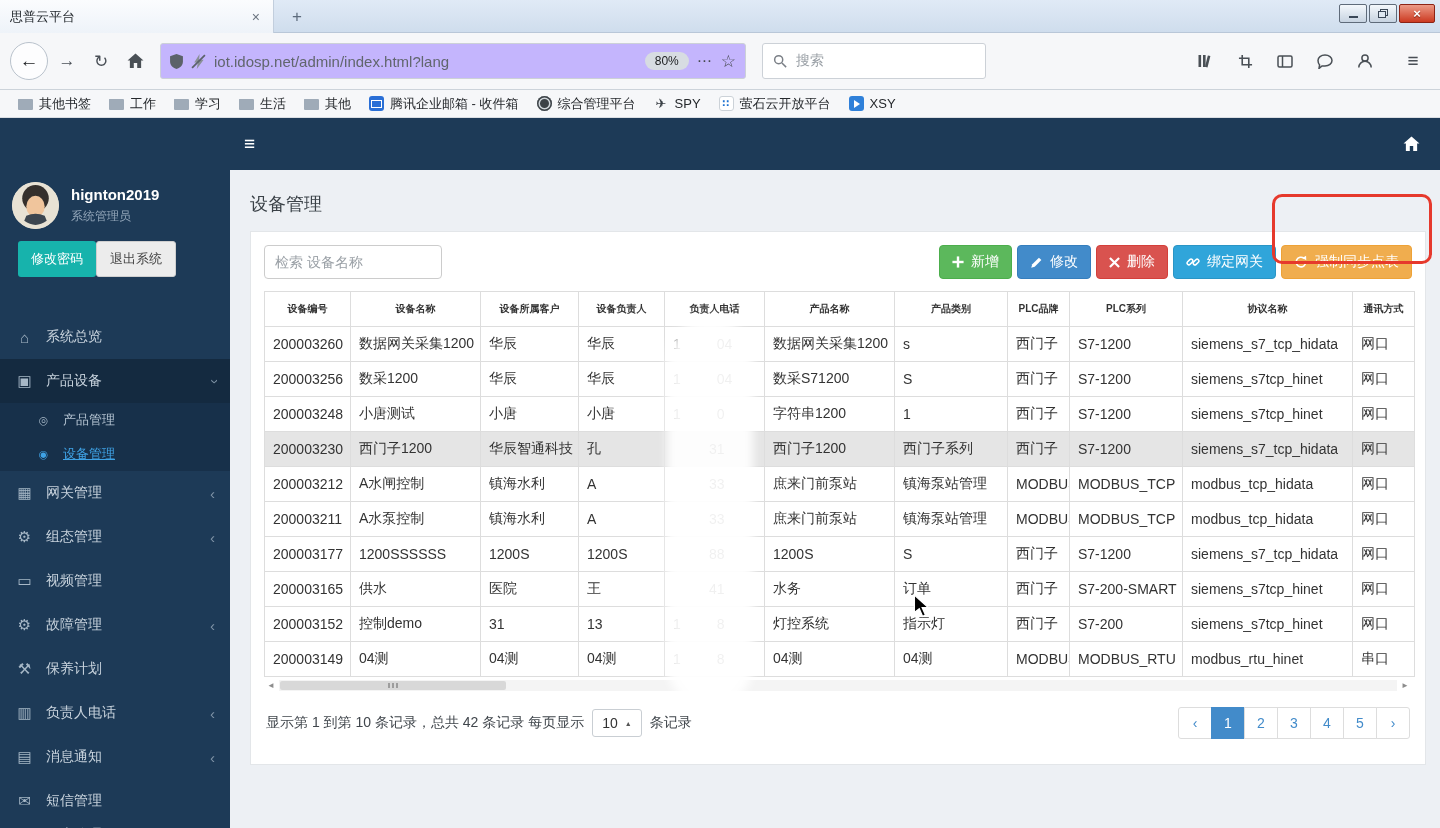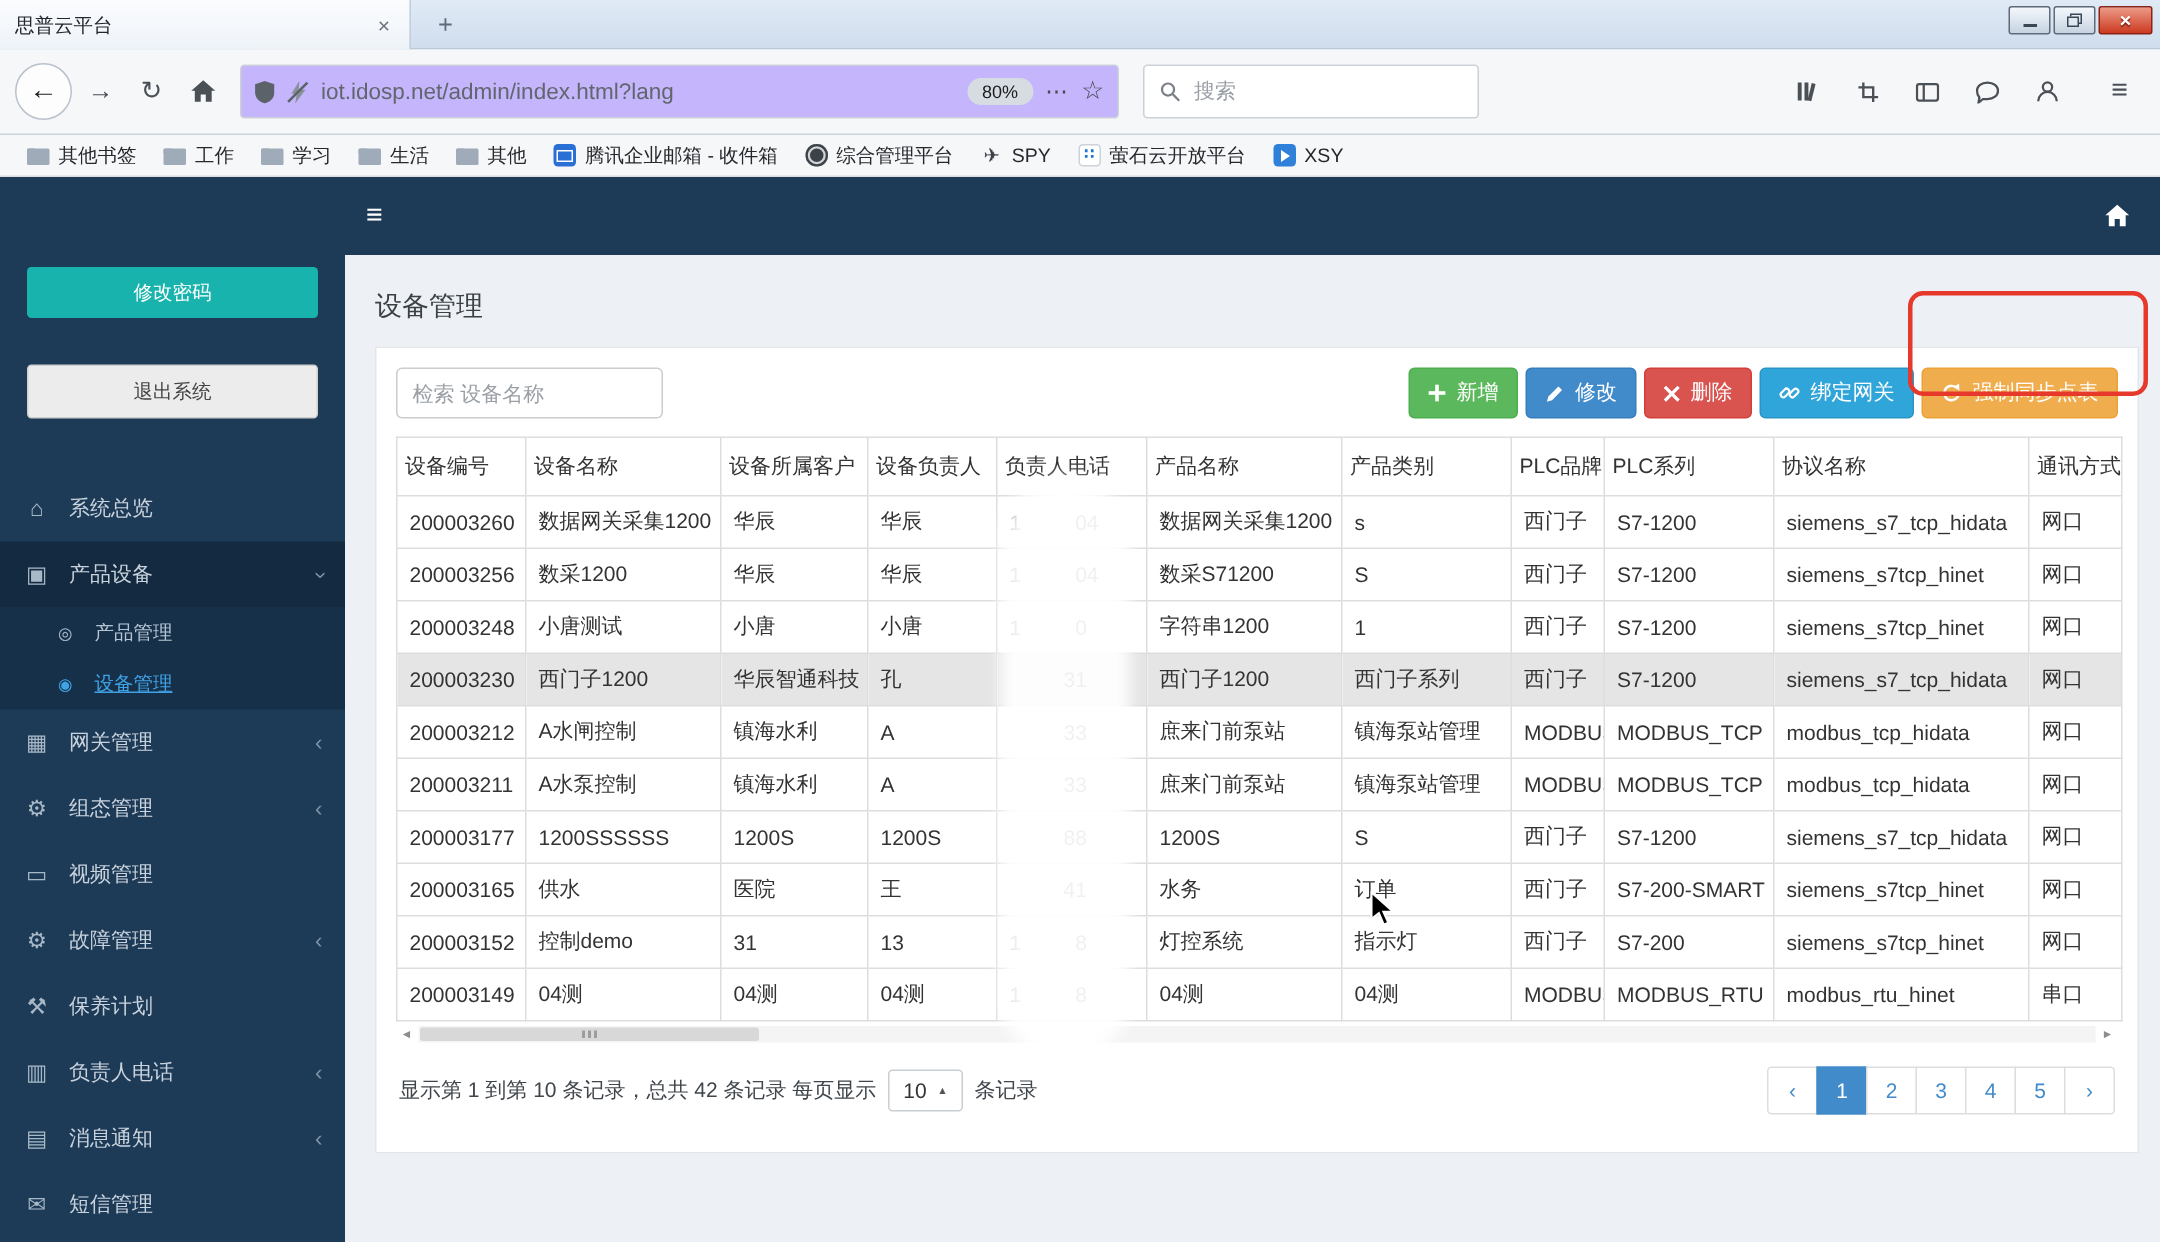--- a/index.html
+++ b/index.html
@@ -70,21 +70,21 @@
   .app-menu { position:absolute; left:244px; top:0; height:52px; display:flex; align-items:center;
     color:#fff; font-size:19px; cursor:pointer; }
   .app-home { position:absolute; right:20px; top:0; height:52px; display:flex; align-items:center; cursor:pointer; }
 
   
   .sidebar { position:absolute; left:0; top:170px; width:230px; height:658px; background:#1d3a57; overflow:hidden; }
   .user { display:flex; align-items:center; gap:12px; padding:12px 12px 4px; }
   .avatar { width:47px; height:47px; border-radius:50%; overflow:hidden; flex:none; background:#e6dfd1; }
   .user-name { color:#fff; font-weight:bold; font-size:15px; }
   .user-role { color:#94a7ba; font-size:12px; margin-top:5px; }
-  .side-btns { display:flex; gap:31px; padding:8px 18px 16px;flex-direction:column; }
+  .side-btns { display:flex; padding:8px 18px 16px; }
   .btn-teal { background:#17b3ac; color:#fff; border:none; border-radius:3px; padding:8px 13px; font-size:13px; cursor:pointer; font-family:inherit; }
   .btn-gray { background:#ececec; color:#444; border:1px solid #cfcfcf; border-radius:3px; padding:8px 13px; font-size:13px; cursor:pointer; font-family:inherit; }
   .menu { margin-top:22px; }
   .menu-item { height:44px; display:flex; align-items:center; gap:12px; padding:0 15px;
     color:#c8d3dd; font-size:14px; cursor:pointer; }
   .mi-icon { width:19px; text-align:center; font-size:15px; color:#a7b8c7; flex:none; }
   .mi-chevron { margin-left:auto; color:#7f93a6; font-size:15px; display:inline-block; }
   .chev-down .mi-chevron { transform:rotate(-90deg); }
   .active-parent { background:#142a40; }
   .lvl2 { height:34px; background:#17304a; padding-left:36px; font-size:13px; color:#b5c4d2; }
@@ -105,22 +105,22 @@
   .btn-group { margin-left:auto; display:flex; gap:5px; }
   .btn { height:34px; padding:0 12px; color:#fff; font-size:14px; display:flex; align-items:center; gap:7px;
     border-radius:4px; border:1px solid transparent; cursor:pointer; font-family:inherit; }
   .btn-add  { background:#5cb85c; border-color:#4cae4c; }
   .btn-edit { background:#428bca; border-color:#357ebd; }
   .btn-del  { background:#d9534f; border-color:#d43f3a; }
   .btn-bind { background:#30a5da; border-color:#2a95c5; }
   .btn-sync { background:#f0ad4e; border-color:#eea236; }
 
   table.grid { width:100%; border-collapse:collapse; table-layout:fixed; }
-  .grid th { border:1px solid #ddd; padding:10px 5px; font-size:14px; color:#333; text-align:left;
-    font-weight:normal; background:#fff; cursor:pointer; white-space:nowrap; overflow:hidden; }
+  .grid th { border:1px solid #ddd; padding:10px 5px; font-size:10px; color:#333; text-align:center;
+    font-weight:bold; background:#fff; cursor:pointer; white-space:nowrap; overflow:hidden; }
   .grid td { border:1px solid #ddd; padding:8px 8px; font-size:14px; color:#333; white-space:nowrap; overflow:hidden; }
   .grid tr.selected td { background:#e5e5e5; }
   .ph-sp { display:inline-block; width:36px; }
 
   .hscroll { display:flex; align-items:center; height:15px; margin-top:1px; }
   .hs-arrow { width:14px; text-align:center; font-size:8px; color:#8d8d8d; cursor:pointer; }
   .hs-track { flex:1; height:11px; background:#f4f4f4; margin:0 1px; position:relative; }
   .hs-thumb { position:absolute; left:1px; top:1px; height:9px; width:226px; background:#d8d8d8;
     border-radius:2px; display:flex; align-items:center; justify-content:center; cursor:grab; }
   .grip { width:11px; height:5px; background:repeating-linear-gradient(90deg,#9d9d9d 0 2px,transparent 2px 4px); }
@@ -285,20 +285,34 @@
   <div class="app-header">
     <span class="app-menu">≡</span>
     <span class="app-home">
       <svg width="17" height="16" viewBox="0 0 16 15">
           <path d="M8 0.5 L15.5 7 H13.3 V14 H9.6 V9.4 H6.4 V14 H2.7 V7 H0.5 Z" fill="#ffffff"></path>
         </svg>
     </span>
   </div>
 
   <aside class="sidebar">
+    <div class="user">
+      <span class="avatar">
+        <svg width="47" height="47" viewBox="0 0 46 46">
+          <circle cx="23" cy="23" r="23" fill="#e8e2d4"></circle>
+          <circle cx="23" cy="16" r="13" fill="#35302c"></circle>
+          <ellipse cx="23" cy="24" rx="9" ry="10.5" fill="#f0c59c"></ellipse>
+          <path d="M14 33 Q23 29 32 33 L34 38 Q23 46 12 38 Z" fill="#3c4650"></path>
+        </svg>
+      </span>
+      <span>
+        <div class="user-name">hignton2019</div>
+        <div class="user-role">系统管理员</div>
+      </span>
+    </div>
     <div class="side-btns">
       <button class="btn-teal">修改密码</button>
       <button class="btn-gray">退出系统</button>
     </div>
     <nav class="menu">
   <div class="menu-item lvl1">
     <span class="mi-icon">⌂</span>
     <span class="mi-label">系统总览</span>
     <span class="mi-chevron"></span>
   </div>

